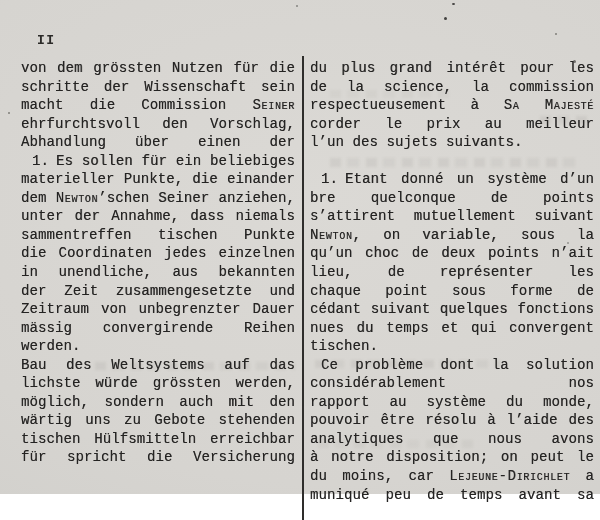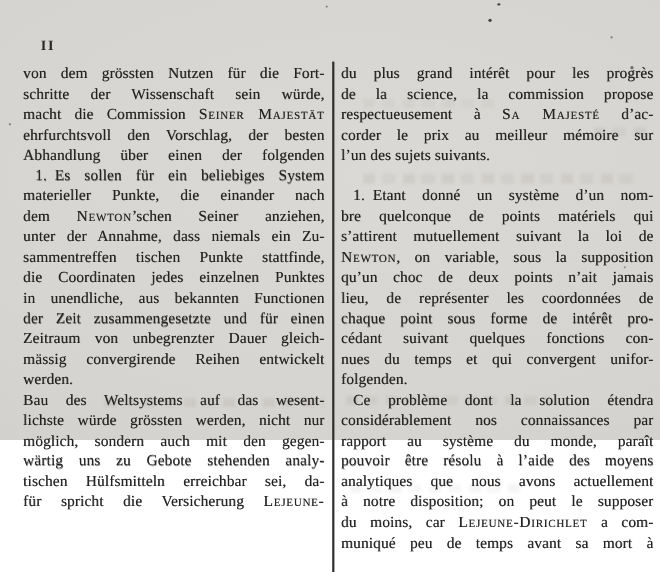--- a/index.html
+++ b/index.html
@@ -7,23 +7,24 @@
     padding: 0;
     width: 600px;
     height: 520px;
     overflow: hidden;
     font-family: "Liberation Serif", "DejaVu Serif", serif;
   }
   .page {
     position: absolute;
     left: 0; top: 0;
     width: 600px;
-    height: 400px;
+    height: 494px;
     background:
       radial-gradient(130% 105% at 54% 40%, #dbd9d5 0%, #d6d4d0 55%, #cdccc8 100%);
+    font-family: Liberation Mono, monospace;
   }
   .page-number {
     position: absolute;
     left: 37px;
     top: 33px;
     font-size: 13px;
     font-weight: bold;
     letter-spacing: 1.5px;
     color: #2b2a28;
   }
@@ -129,21 +130,21 @@
       <div class="line blank"></div>
       <div class="line ind"><span>1. Etant donné un système d’un nom-</span></div>
       <div class="line"><span>bre quelconque de points matériels qui</span></div>
       <div class="line"><span>s’attirent mutuellement suivant la loi de</span></div>
       <div class="line"><span class="sc">Newton</span><span>, on variable, sous la supposition</span></div>
       <div class="line"><span>qu’un choc de deux points n’ait jamais</span></div>
       <div class="line"><span>lieu, de représenter les coordonnées de</span></div>
       <div class="line"><span>chaque point sous forme de intérêt pro-</span></div>
       <div class="line"><span>cédant suivant quelques fonctions con-</span></div>
       <div class="line"><span>nues du temps et qui convergent unifor-</span></div>
-      <div class="line end"><span>folgenden.</span></div>
+      <div class="line end"><span>tischen.</span></div>
       <div class="line ind"><span>Ce problème dont la solution étendra</span></div>
       <div class="line"><span>considérablement nos connaissances par</span></div>
       <div class="line"><span>rapport au système du monde, paraît</span></div>
       <div class="line"><span>pouvoir être résolu à l’aide des moyens</span></div>
       <div class="line"><span>analytiques que nous avons actuellement</span></div>
       <div class="line"><span>à notre disposition; on peut le supposer</span></div>
       <div class="line"><span>du moins, car </span><span class="sc">Lejeune-Dirichlet</span><span> a com-</span></div>
       <div class="line"><span>muniqué peu de temps avant sa mort à</span></div>
     </div>
 

